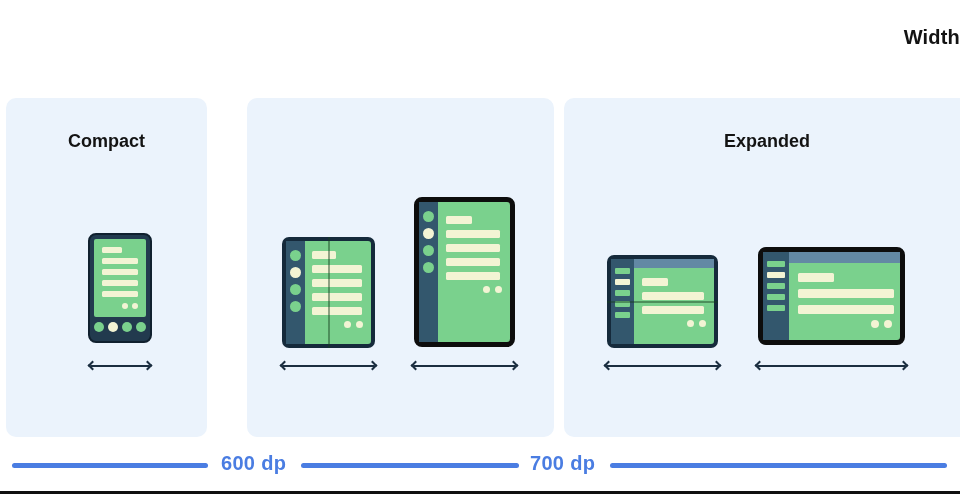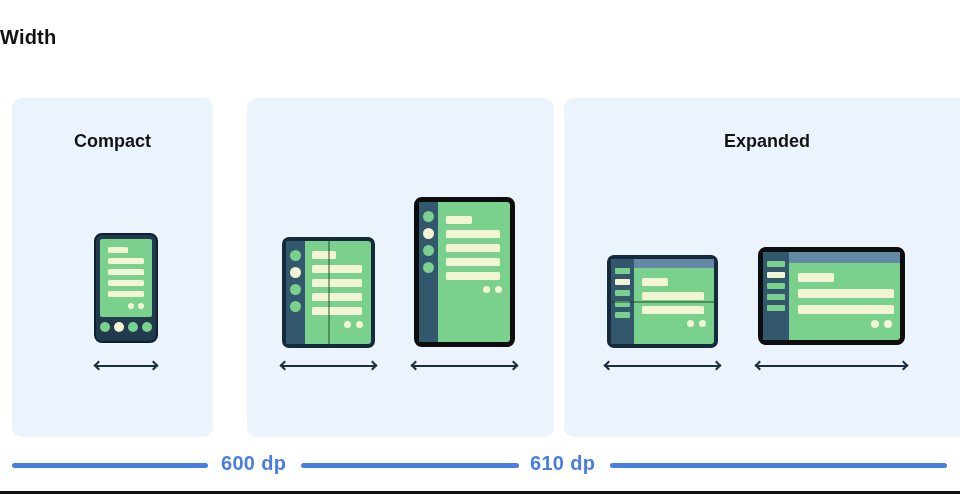--- a/index.html
+++ b/index.html
@@ -16,27 +16,27 @@
     --arrow:#1B2E40;
     --title:#131313;
     --subtitle:#7F868C;
   }
   html,body{margin:0;padding:0;background:#fff;}
   .stage{
     position:relative;width:960px;height:494px;background:#fff;overflow:hidden;
     font-family:"Liberation Sans",sans-serif;
   }
   
-  .hdr-title{position:absolute;top:26px;left:0;width:100%;text-align:left;
+  .hdr-title{position:absolute;top:26px;left:0;width:100%;text-align:right;
     font-size:20px;font-weight:700;color:var(--title);letter-spacing:.2px;}
   .hdr-subtitle{position:absolute;top:54px;left:0;width:100%;text-align:center;
     font-size:19px;font-weight:700;color:var(--subtitle);letter-spacing:.2px;}
   
   .panel{position:absolute;top:98px;height:339px;background:var(--panel-bg);border-radius:10px;}
-  .p-compact{left:12px;width:201px;}
+  .p-compact{left:6px;width:201px;}
   .p-medium{left:247px;width:307px;}
   .p-expanded{left:564px;width:406px;}
   .panel-title{position:absolute;top:33px;left:0;width:100%;text-align:center;
     font-size:18px;font-weight:700;color:var(--title);}
   
   .device{position:absolute;box-sizing:border-box;background:var(--green);}
   .rail{position:absolute;left:0;top:0;bottom:0;background:var(--slate);}
   .rdot{display:block;width:11px;height:11px;border-radius:50%;margin:6px auto 0;background:var(--green);}
   .rdot:first-child{margin-top:9px;}
   .rdot.c{background:var(--cream);}
@@ -245,17 +245,17 @@
       <span class="shaft"></span>
     </div>
     <div class="h-arrow a-land-large">
       <span class="shaft"></span>
     </div>
   </section>
 
   <div class="rule r1"></div>
   <div class="bp b600">600 dp</div>
   <div class="rule r2"></div>
-  <div class="bp b840">610 dp</div>
+  <div class="bp b840">700 dp</div>
   <div class="rule r3"></div>
 
   <div class="bottom-edge"></div>
 </div>
 
 </body></html>

